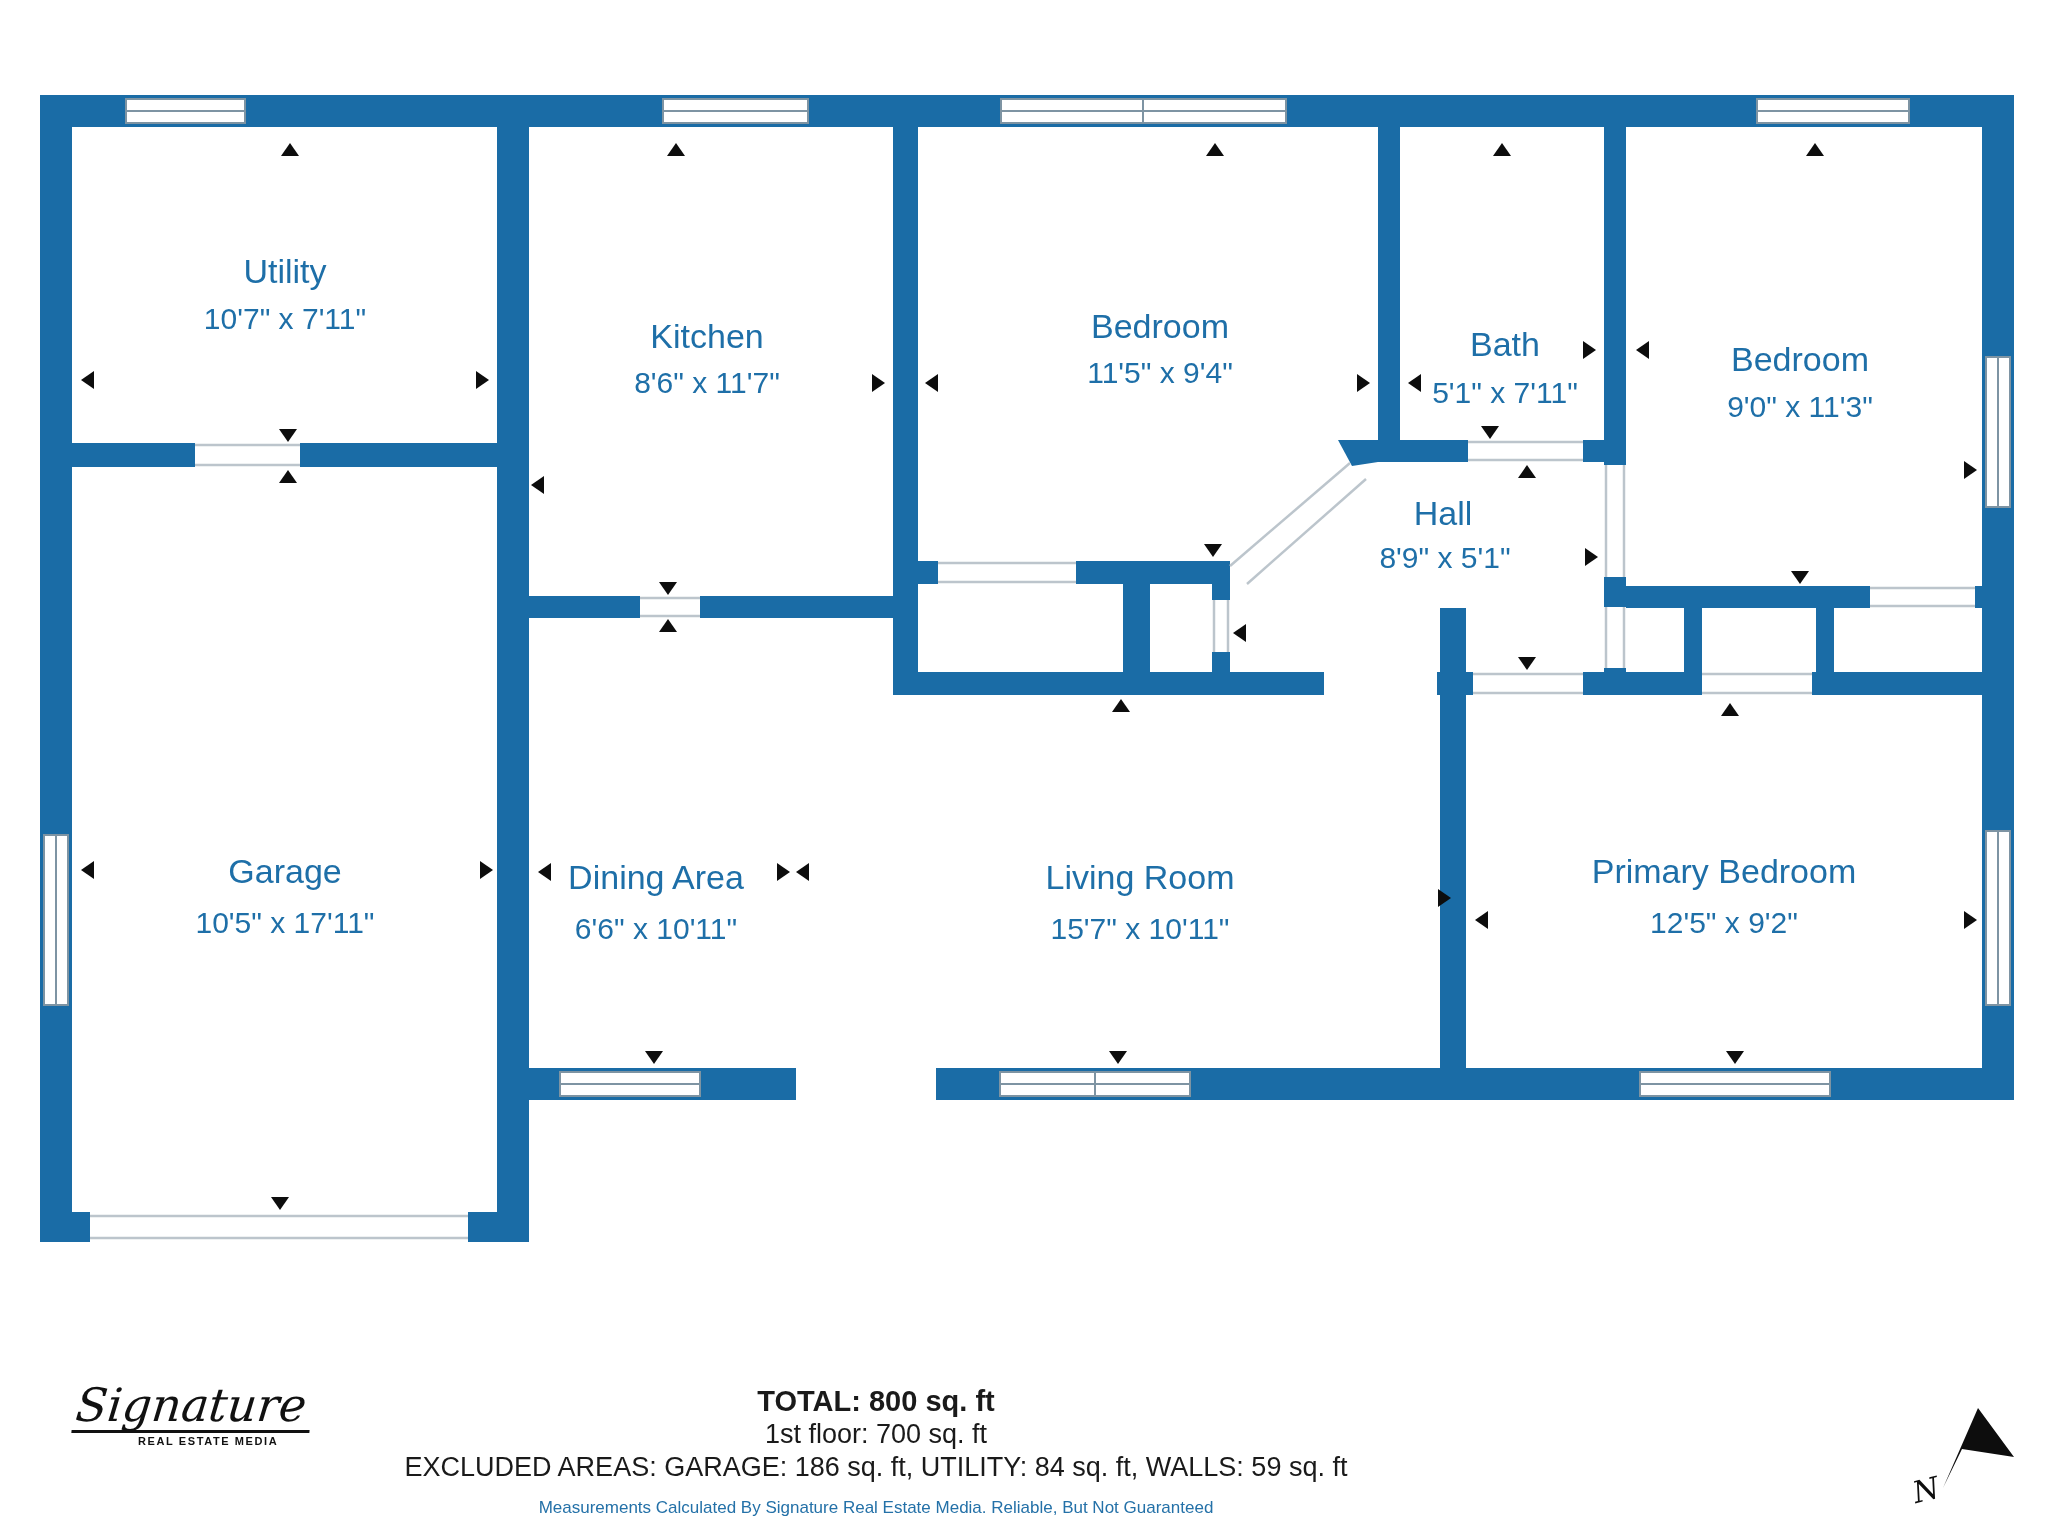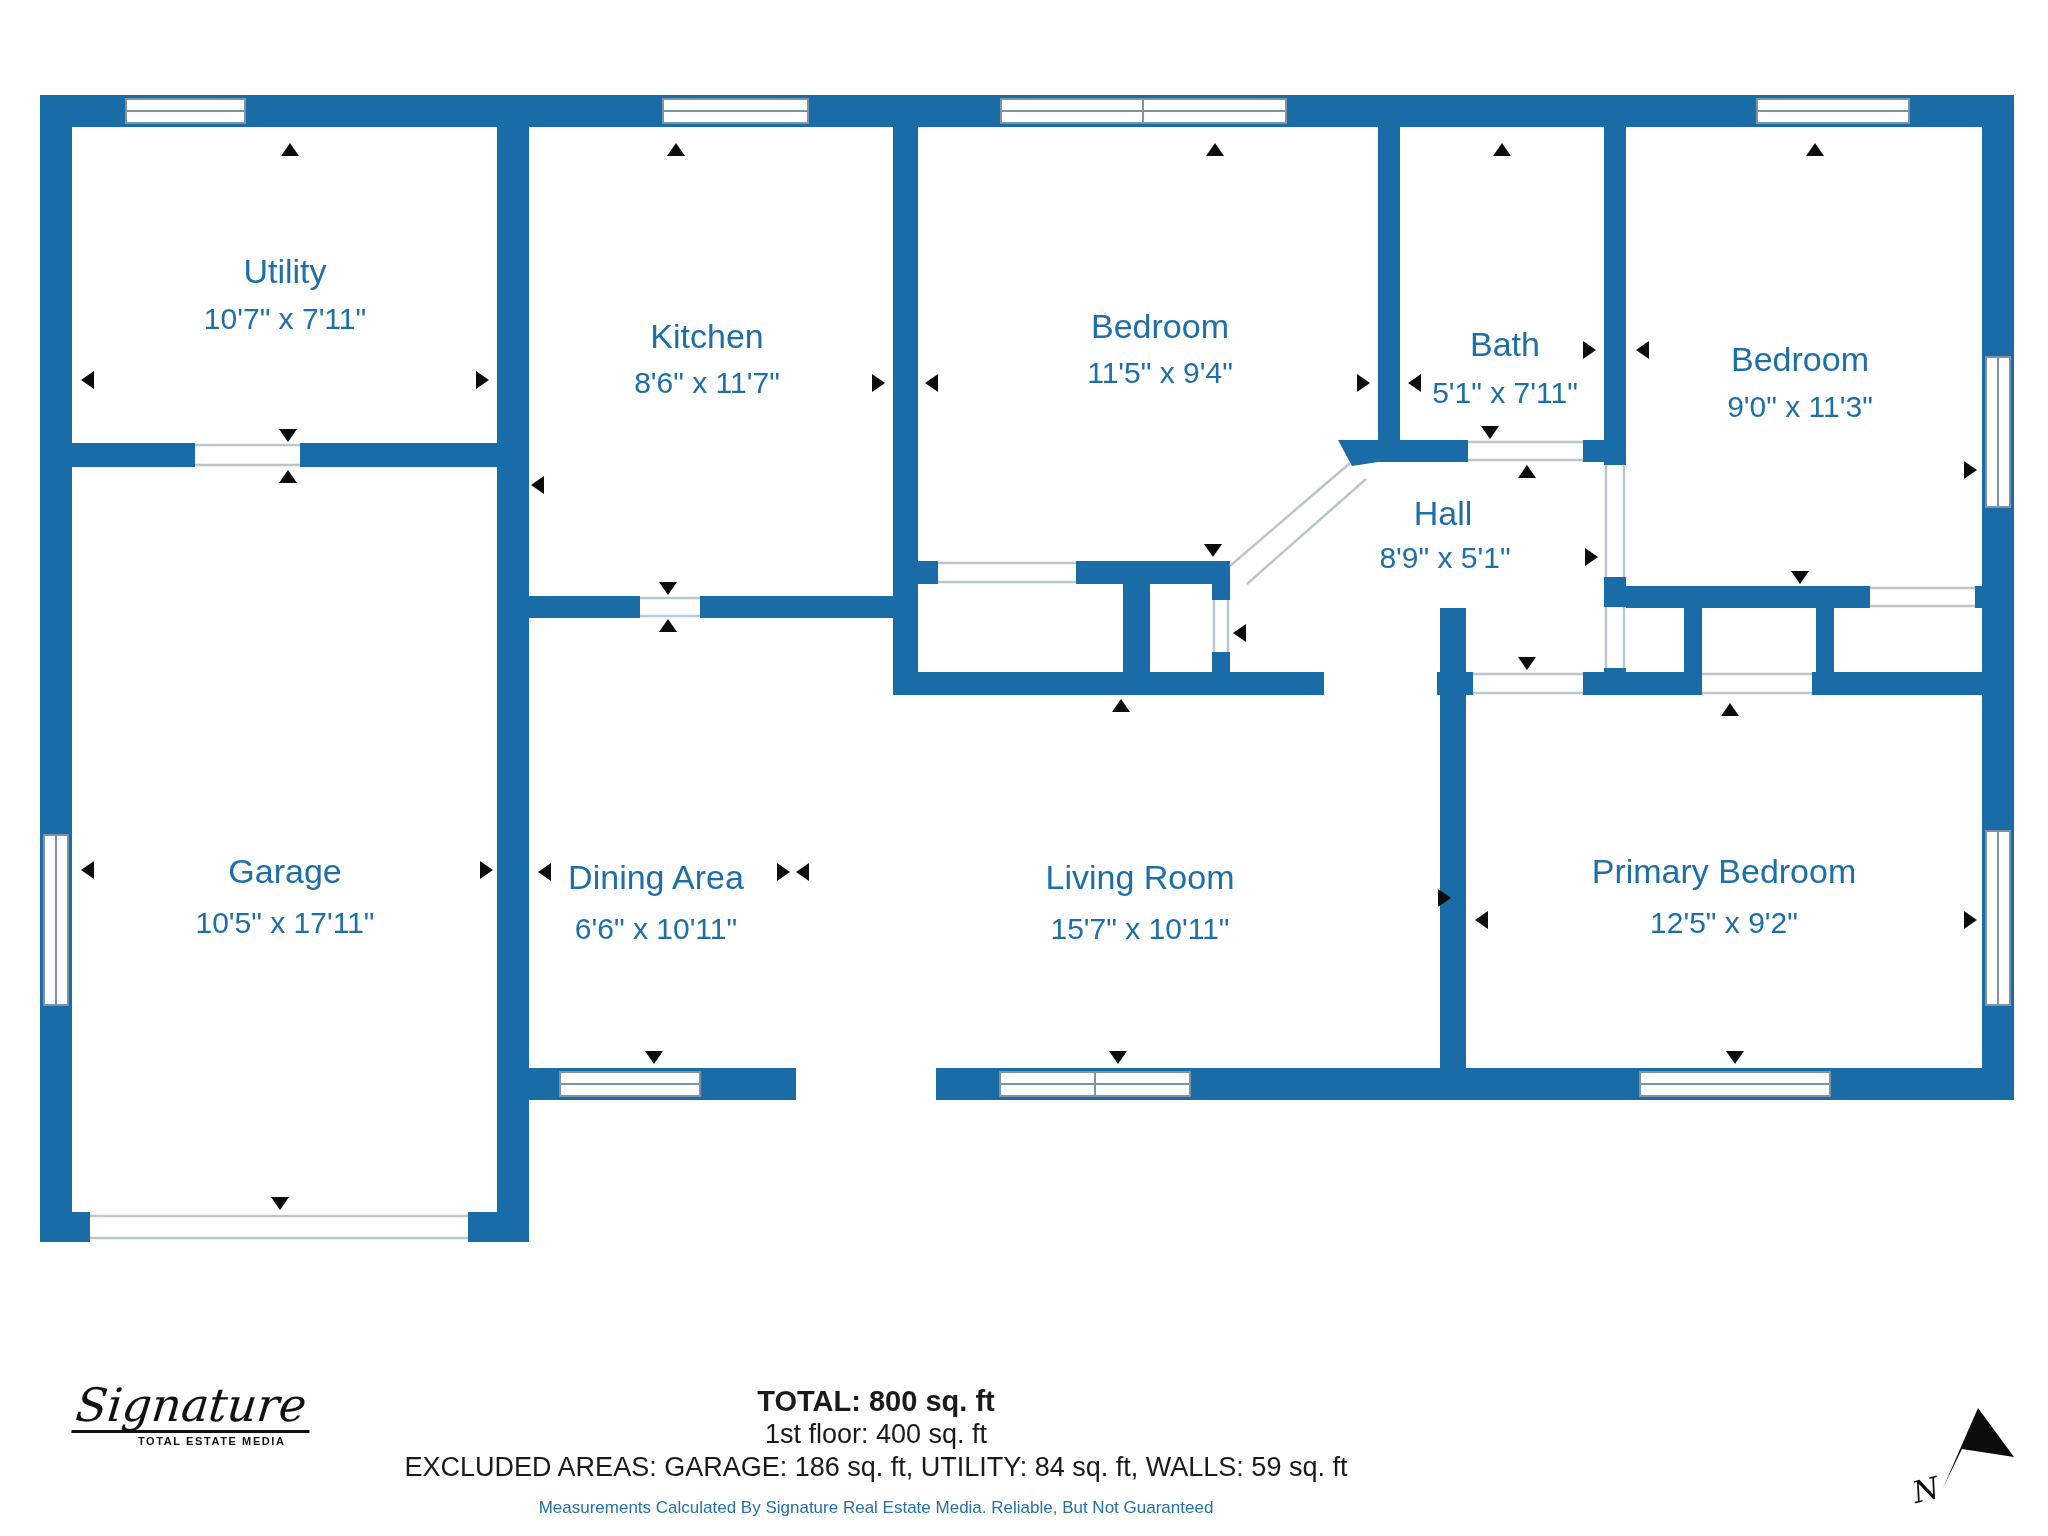--- a/index.html
+++ b/index.html
@@ -236,26 +236,26 @@
     </g>
     <g>
       <text class="room-name" x="1724" y="883">Primary Bedroom</text>
       <text class="room-dims" x="1724" y="933">12'5" x 9'2"</text>
     </g>
   </g>
 </svg>
 
 <div id="footer">
   <div class="total">TOTAL: 800 sq. ft</div>
-  <div class="floor">1st floor: 400 sq. ft</div>
+  <div class="floor">1st floor: 700 sq. ft</div>
   <div class="excluded">EXCLUDED AREAS: GARAGE: 186 sq. ft, UTILITY: 84 sq. ft, WALLS: 59 sq. ft</div>
   <div class="note">Measurements Calculated By Signature Real Estate Media. Reliable, But Not Guaranteed</div>
 </div>
 
 <div id="logo">
   <span class="script">Signature</span>
-  <span class="sub">TOTAL ESTATE MEDIA</span>
+  <span class="sub">REAL ESTATE MEDIA</span>
 </div>
 
 <svg id="compass" viewBox="1900 1390 130 130">
   <polygon points="1978,1408 2014,1457 1962,1449 1943,1488" fill="#0d0d0d"></polygon>
   <text class="n" x="1914" y="1502" transform="rotate(-14 1920 1496)">N</text>
 </svg>
 
 </body></html>

